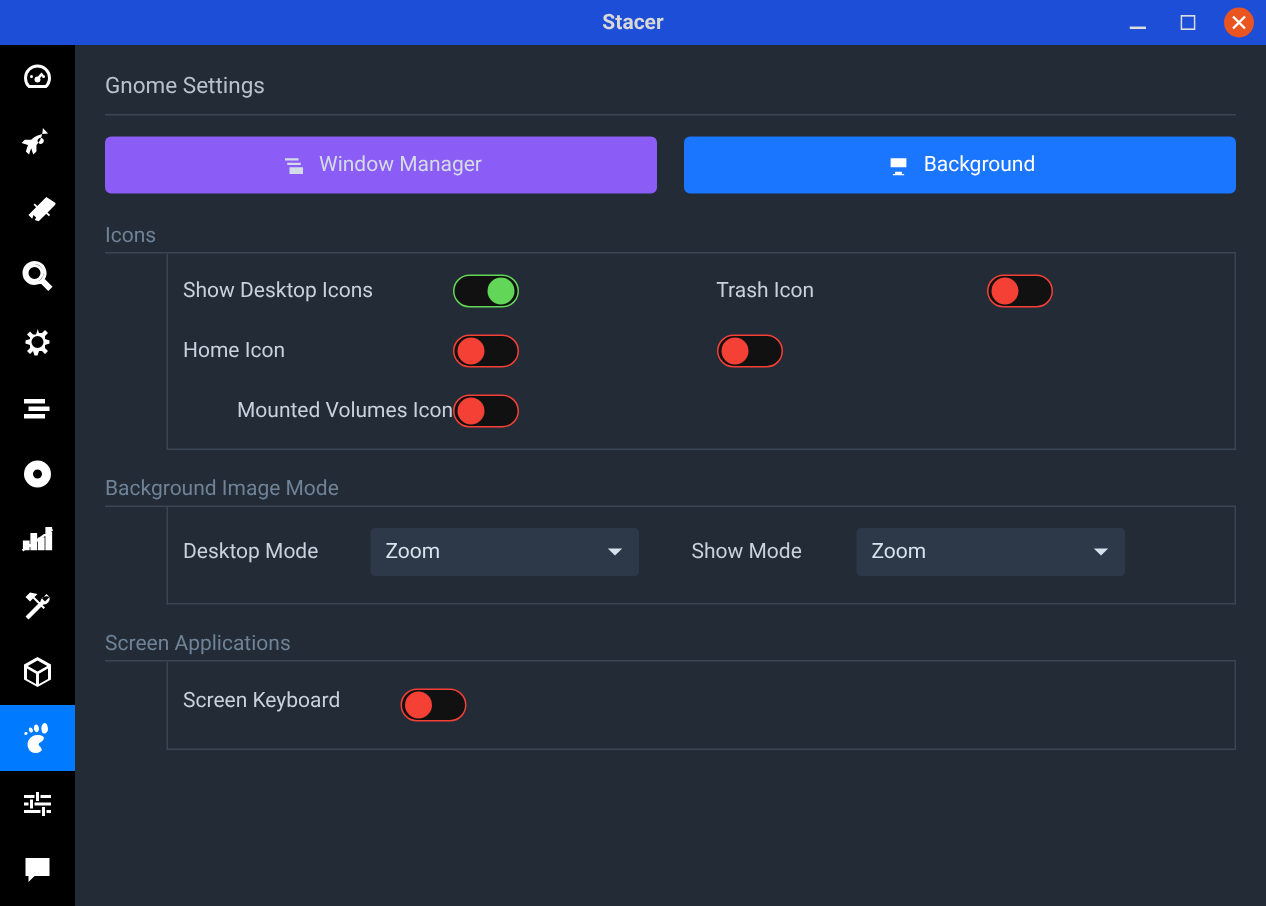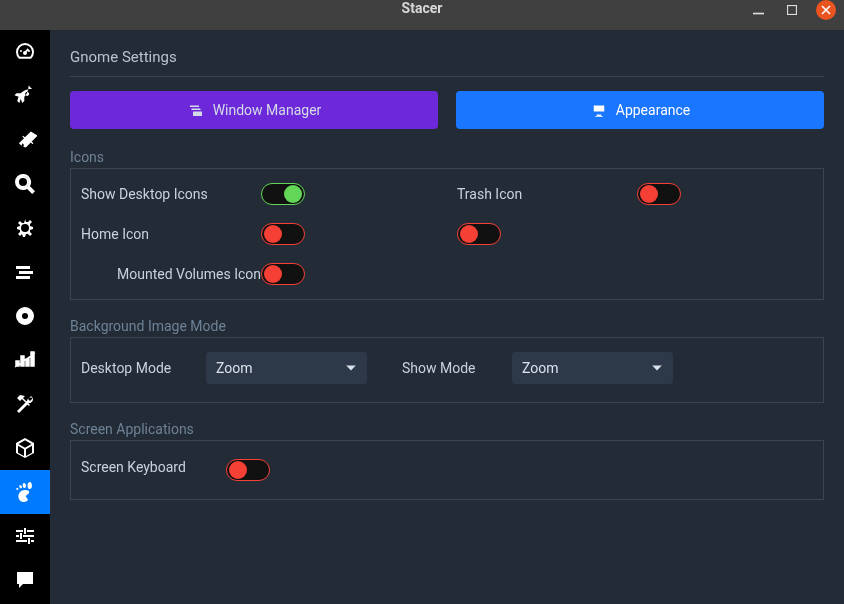--- a/index.html
+++ b/index.html
@@ -1,63 +1,63 @@
 <!DOCTYPE html>
 <html><head>
   <meta charset="utf-8">
   <style>
     * { margin: 0; padding: 0; box-sizing: border-box; font-family: -apple-system, BlinkMacSystemFont, "Segoe UI", Roboto, sans-serif; }
     body { width: 844px; height: 604px; background: #222b36; overflow: hidden; }
     
-    .titlebar { height: 30px; background: #404040; display: flex; align-items: flex-start; justify-content: center; position: relative; }
+    .titlebar { height: 30px; background: #1d4ed8; display: flex; align-items: center; justify-content: center; position: relative; }
     .titlebar-title { color: #d8d8d8; font-size: 14px; font-weight: 700; }
     .window-controls { position: absolute; right: 8px; display: flex; gap: 14px; align-items: center; }
     .window-btn { width: 20px; height: 20px; display: flex; align-items: center; justify-content: center; color: #ddd; cursor: pointer; border-radius: 50%; }
     .window-btn.min { font-size: 16px; }
     .window-btn.max { font-size: 11px; }
     .window-btn.close-b { background: #e95420; }
     .window-btn.close-b svg { width: 10px; height: 10px; }
     
     .app { display: flex; height: 574px; }
     
     .sidebar { width: 50px; background: #000; display: flex; flex-direction: column; }
     .sidebar-item { height: 44px; display: flex; align-items: center; justify-content: center; cursor: pointer; color: #fff; }
     .sidebar-item.active { background: #007bff; }
     .sidebar-item svg { width: 24px; height: 24px; fill: #fff; }
     
     .main { flex: 1; padding: 12px 20px; color: #aaa; overflow-y: auto; }
     
     .page-title { text-align: left; color: #b8c2cc; font-size: 15px; padding: 6px 0 10px 0; border-bottom: 1px solid #3a4553; }
     
     .tabs { display: flex; gap: 18px; margin: 14px 0 20px 0; }
-    .tab { flex: 1; height: 38px; background: #6d28d9; border-radius: 4px; display: flex; align-items: center; justify-content: center; gap: 8px; cursor: pointer; color: #d3dce6; font-size: 14px; }
+    .tab { flex: 1; height: 38px; background: #8b5cf6; border-radius: 4px; display: flex; align-items: center; justify-content: center; gap: 8px; cursor: pointer; color: #d3dce6; font-size: 14px; }
     .tab.active { background: #1a75ff; color: #fff; }
     .tab svg { width: 18px; height: 18px; fill: currentColor; }
     
     .section-title { color: #6f8296; font-size: 14px; border-bottom: 1px solid #3a4553; padding-bottom: 3px; }
-    .section-group { border: 1px solid #3a4553; border-top: none; padding: 14px 0; margin-bottom: 18px; }
+    .section-group { border: 1px solid #3a4553; border-top: none; padding: 14px 0; margin-bottom: 18px; margin-left: 41px; }
     
     .row2col { display: flex; }
     .col { flex: 1; display: flex; align-items: center; padding: 0 10px; }
     .field-label { width: 180px; color: #c8d2dc; font-size: 14px; }
     
     .toggle { width: 44px; height: 22px; border-radius: 11px; position: relative; cursor: pointer; display: inline-block; }
     .toggle-knob { position: absolute; width: 18px; height: 18px; border-radius: 50%; top: 2px; }
     .toggle.on { background: #111; border: 1px solid #62d656; }
     .toggle.on .toggle-knob { right: 2px; background: #62d656; top: 1px; }
     .toggle.off { background: #111; border: 1px solid #f54036; }
     .toggle.off .toggle-knob { left: 2px; background: #f54036; top: 1px; }
     
     .icons-grid .row2col { margin-bottom: 18px; }
     .icons-grid .row2col:last-child { margin-bottom: 0; text-align: right; }
     
     .select-row { display: flex; align-items: center; gap: 0; padding: 0 10px 4px 10px; }
     .select-block { display: flex; align-items: center; }
     .select-label { width: 125px; color: #c8d2dc; font-size: 14px; }
-    .select { width: 161px; height: 32px; background: #2d3848; border: none; color: #d8e2ec; padding: 0 10px; font-size: 14px; border-radius: 3px; display: flex; align-items: center; justify-content: space-between; cursor: pointer; margin-right: 35px; }
+    .select { width: 179px; height: 32px; background: #2d3848; border: none; color: #d8e2ec; padding: 0 10px; font-size: 14px; border-radius: 3px; display: flex; align-items: center; justify-content: space-between; cursor: pointer; margin-right: 35px; }
     .select svg { width: 12px; height: 12px; fill: #d8e2ec; }
     
     .screen-row { display: flex; align-items: center; padding: 4px 10px; gap: 0; }
     .screen-block { display: flex; align-items: flex-start; }
     .screen-block .field-label { width: 145px; }
     .screen-block .toggle { margin-right: 40px; }
   </style>
 </head>
 <body>
 
@@ -158,21 +158,21 @@
       <div class="tab">
         <svg viewBox="0 0 24 24">
             <path d="M4 6h12v2H4zM6 10h12v2H6zM8 14h12v6H8z"></path>
           </svg>
         <span>Window Manager</span>
       </div>
       <div class="tab active">
         <svg viewBox="0 0 24 24">
             <path d="M3 4h18v12H3zM3 4v12h18V4H3zm2 2h14v8H5zM9 18h6v2H9zM7 20h10v1H7z"></path>
           </svg>
-        <span>Appearance</span>
+        <span>Background</span>
       </div>
     </div>
 
     <div class="section-title">Icons</div>
     <div class="section-group icons-grid">
       <div class="row2col">
         <div class="col">
           <span class="field-label">Show Desktop Icons</span>
           <span class="toggle on">
               <span class="toggle-knob"></span>

